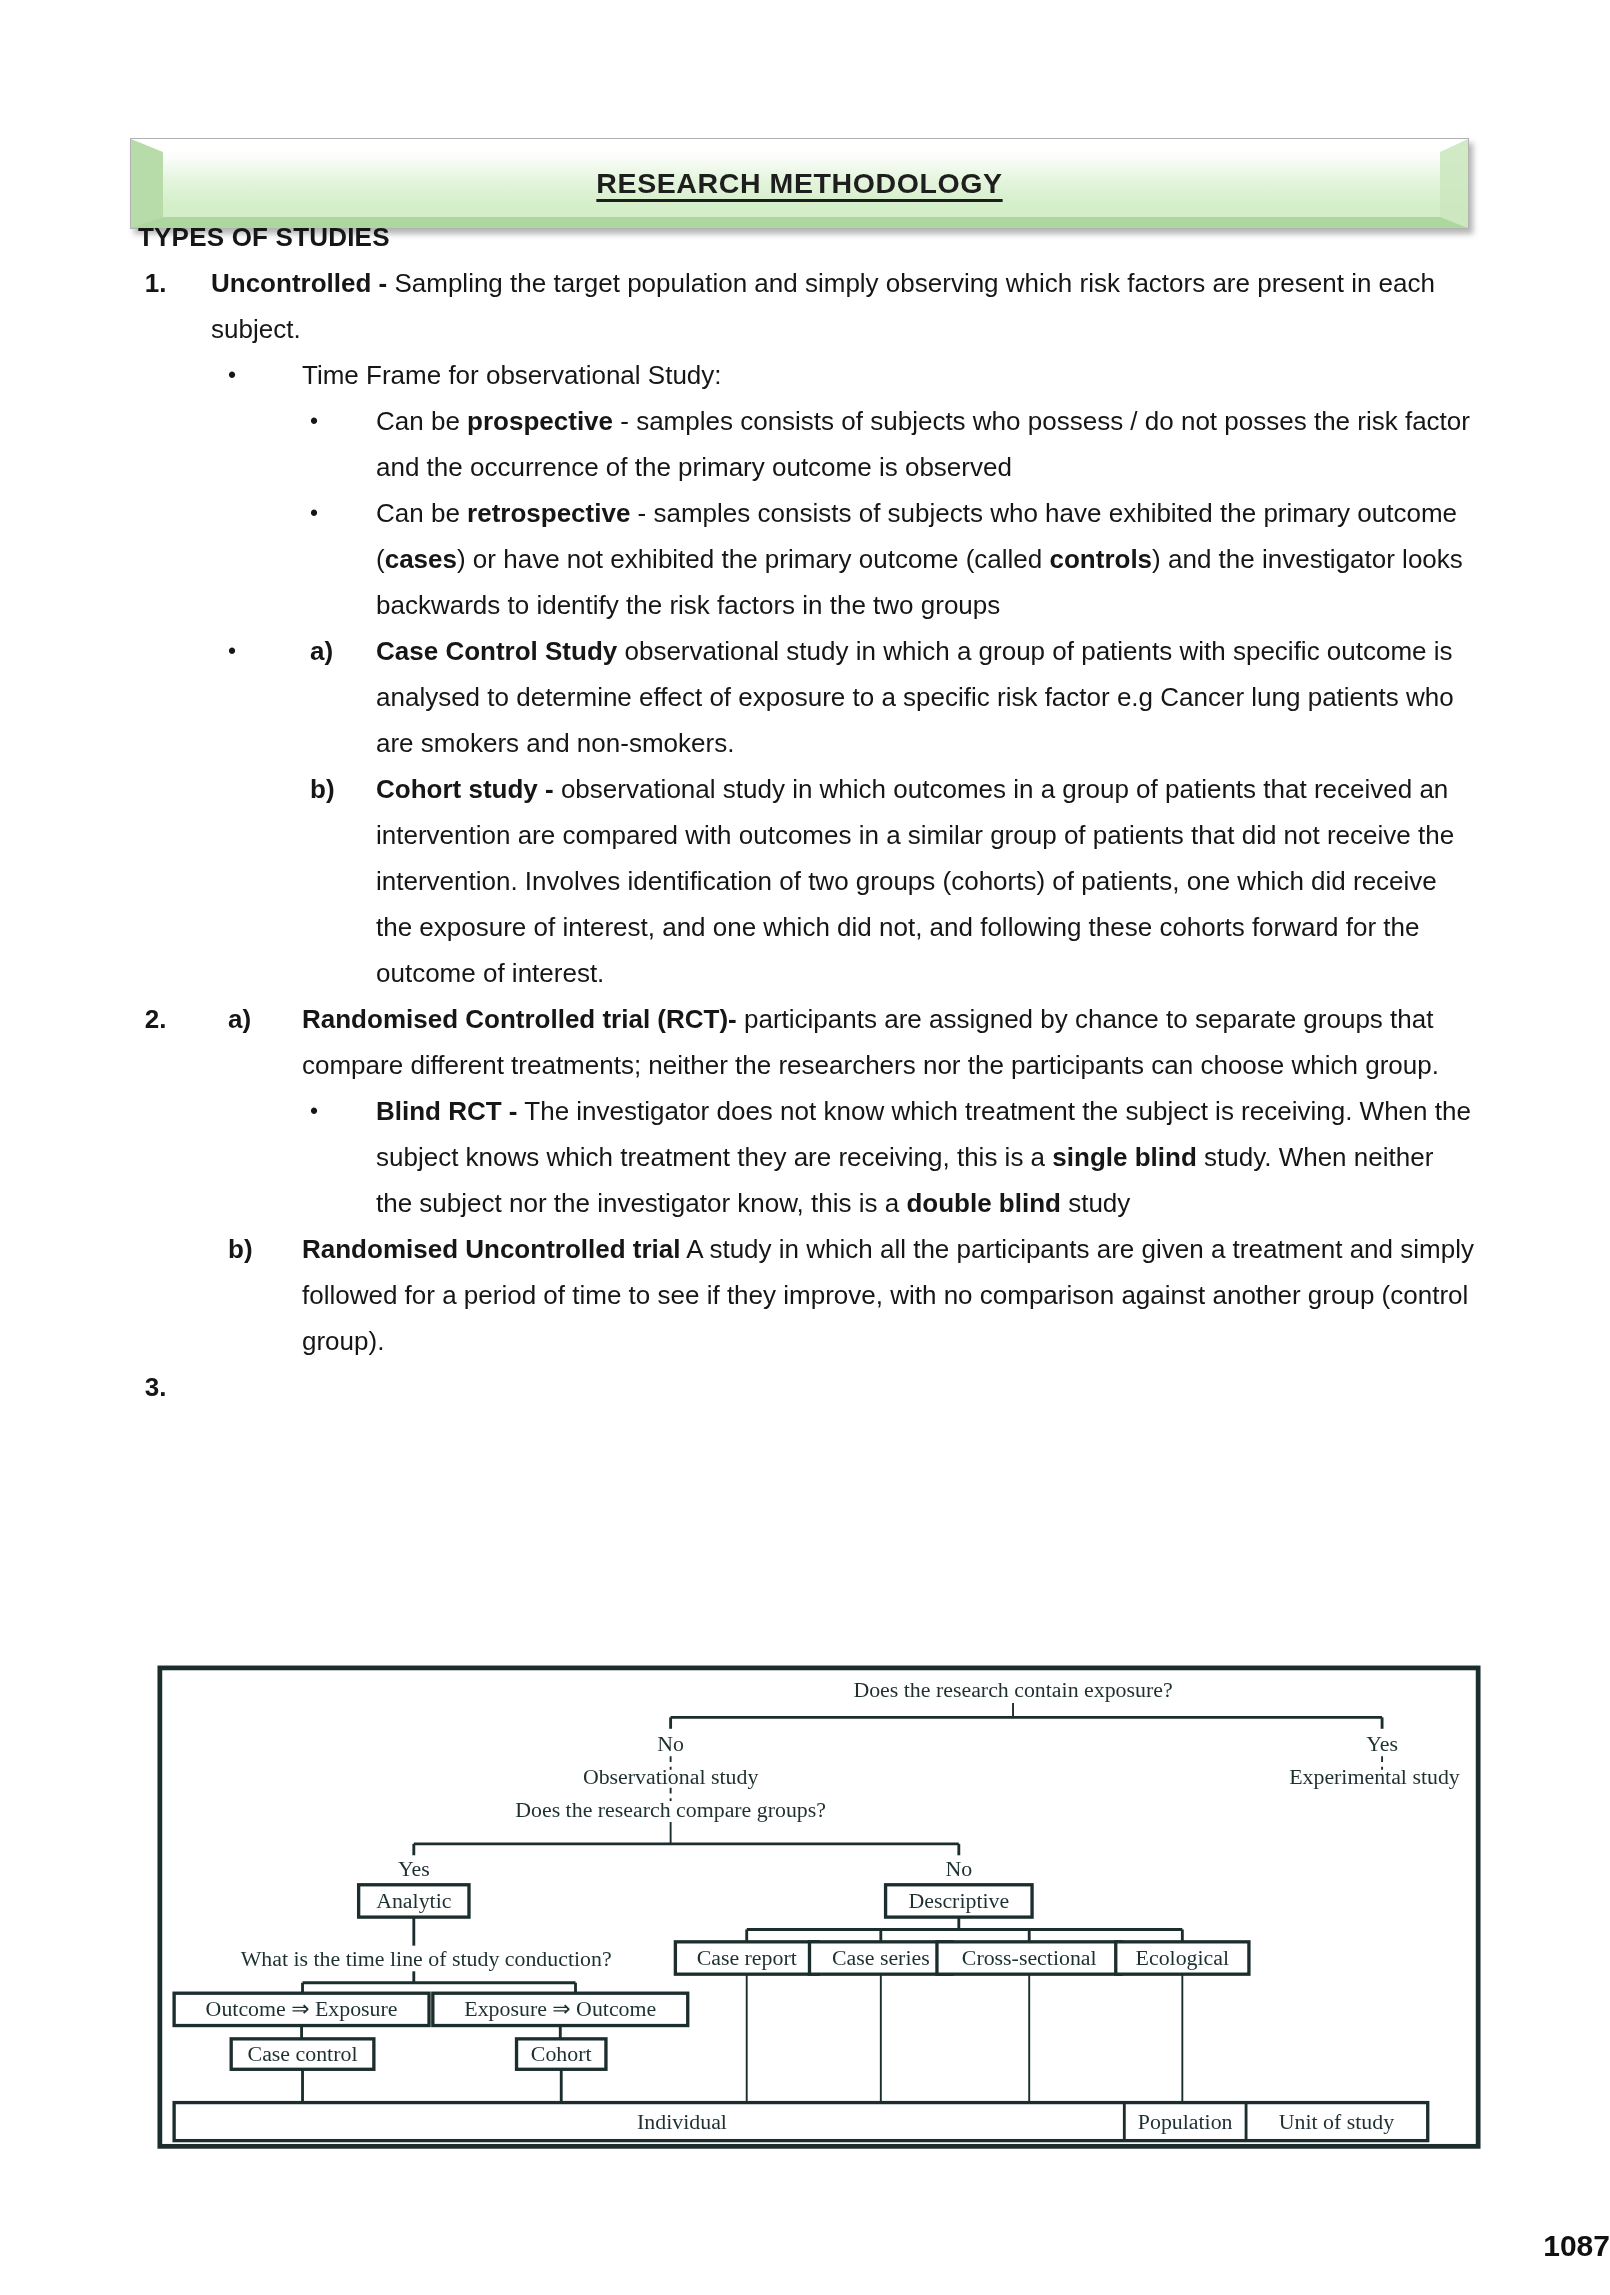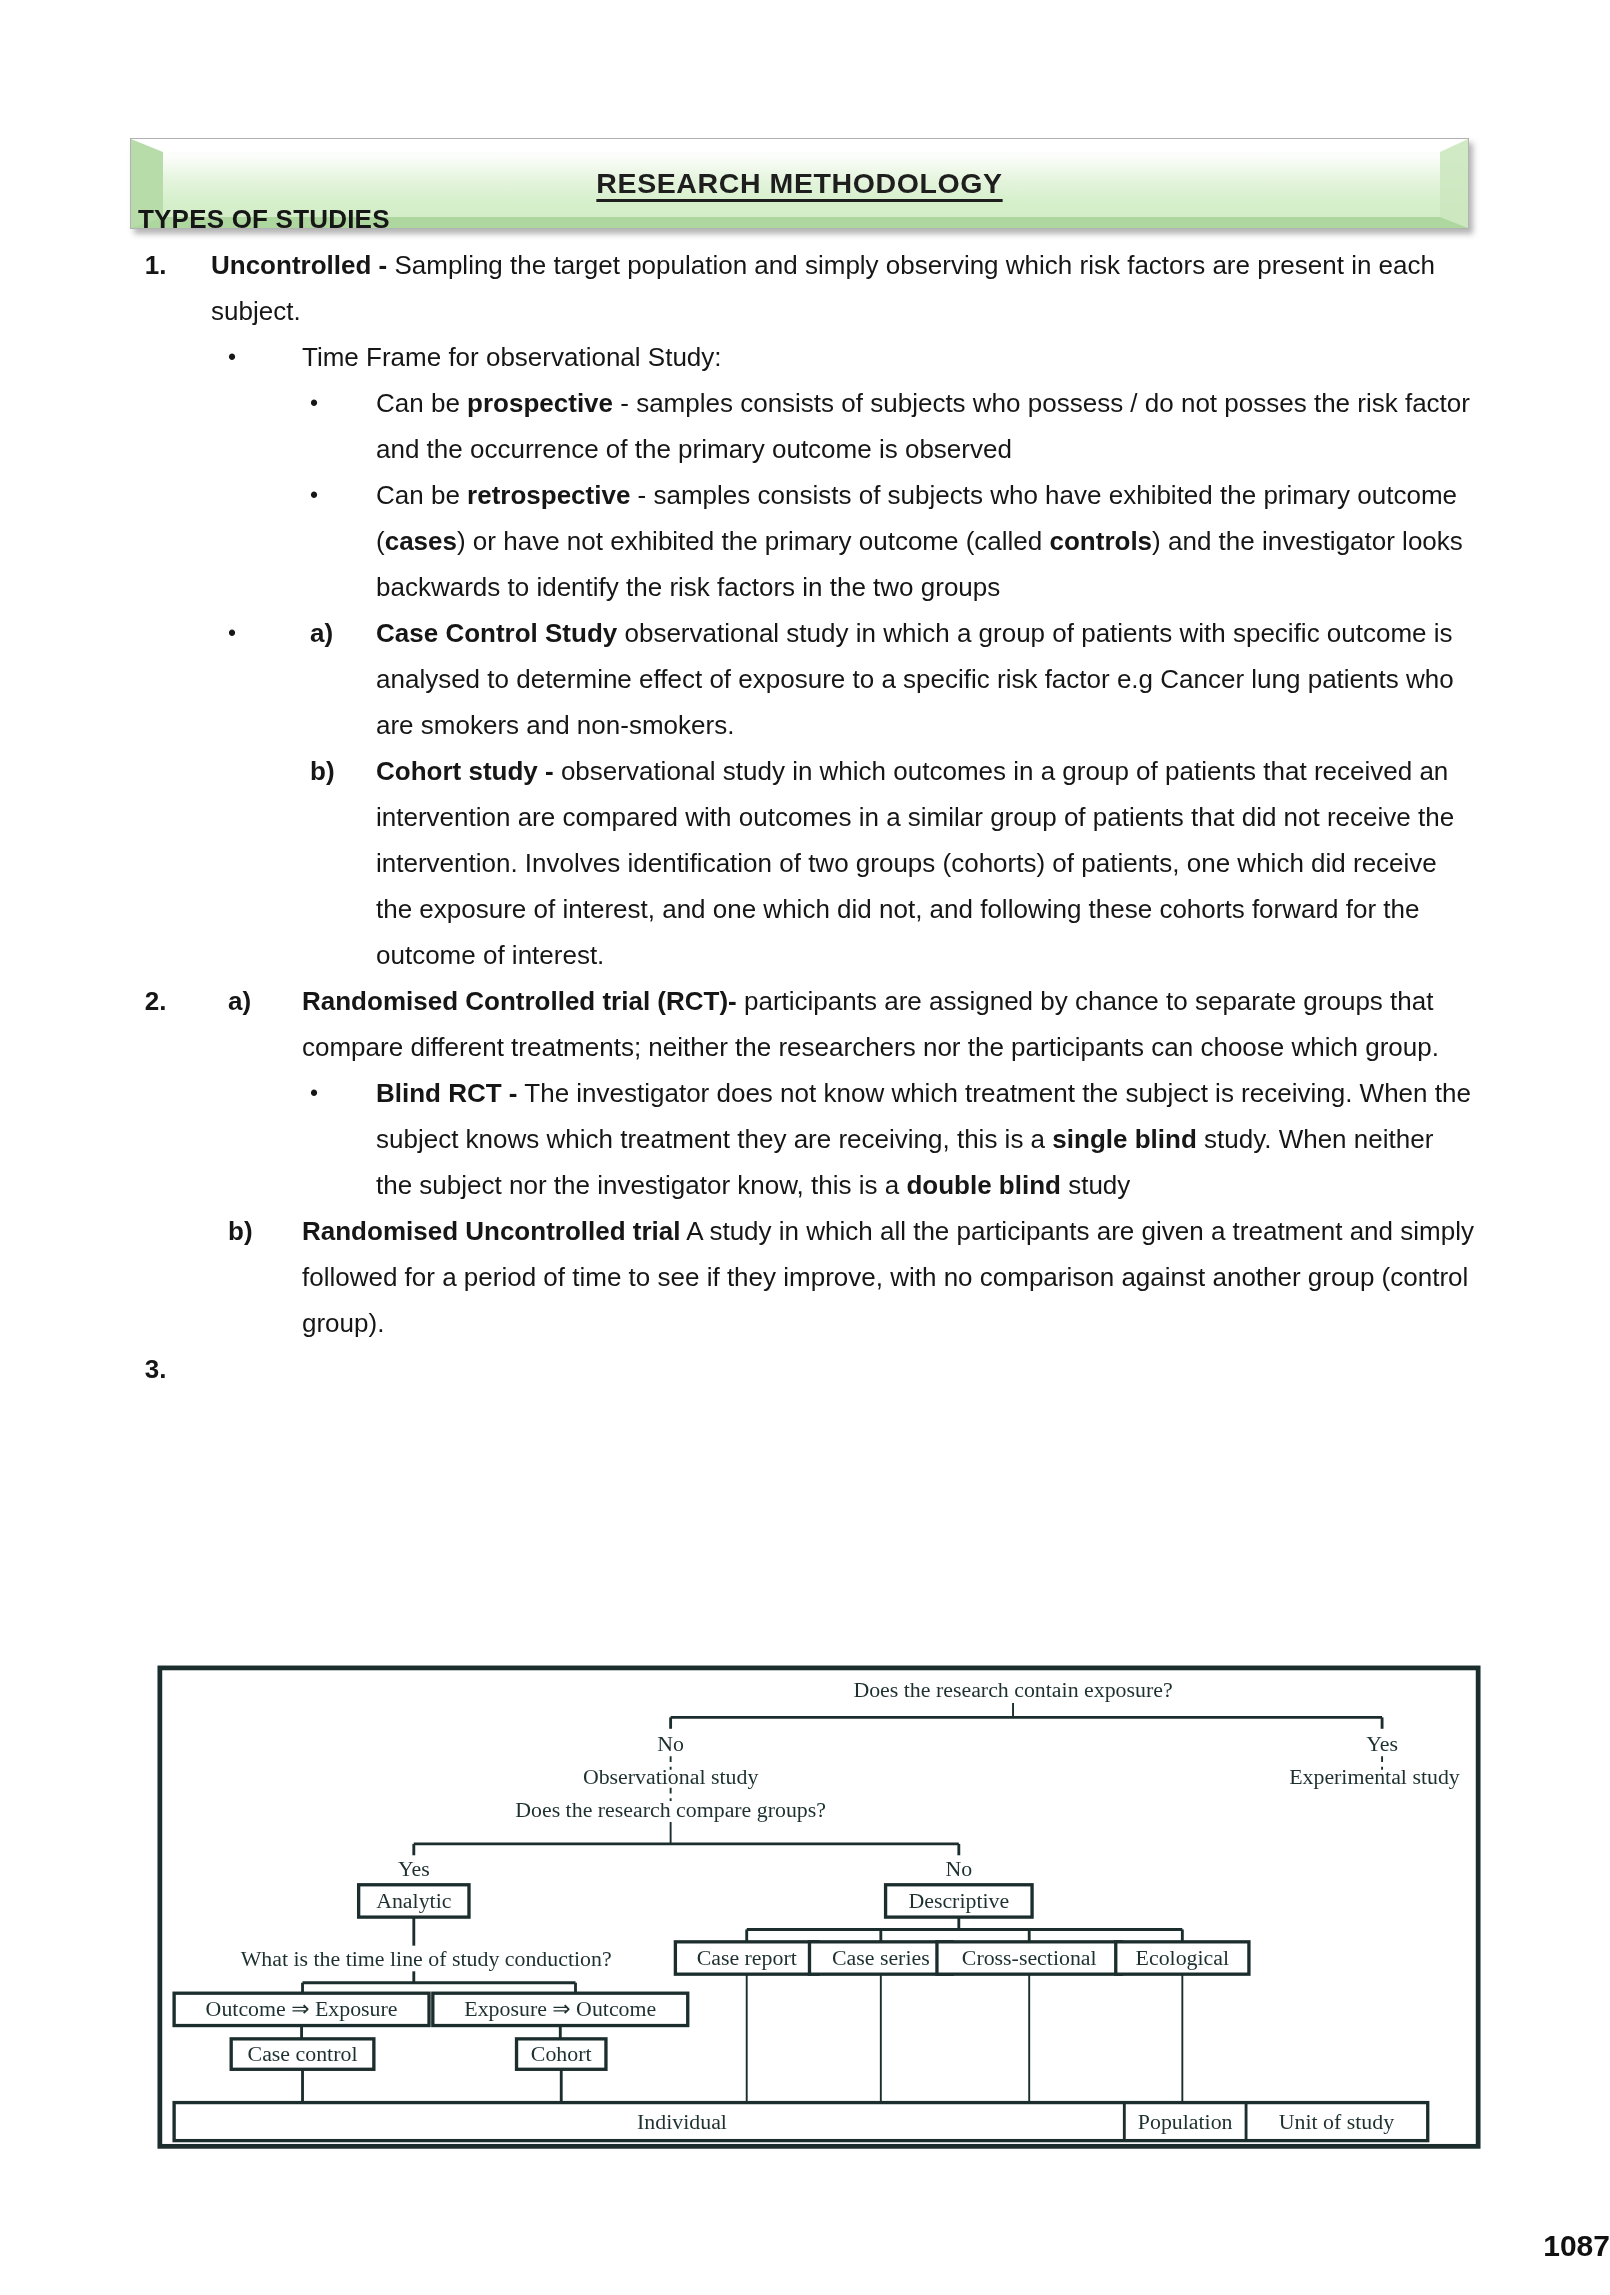--- a/index.html
+++ b/index.html
@@ -21,21 +21,21 @@
     border-style:solid;border-width:13.3px 28.5px 11.4px 32px;
     border-color:rgba(255,255,255,.85) rgba(205,232,193,.9) #aed7a0 #b7dcaa;
   }
   .banner .title{
     position:absolute;inset:0;display:flex;align-items:center;justify-content:center;
     font-size:28.5px;font-weight:700;letter-spacing:0.6px;color:#1e1e1e;
     text-decoration:underline;text-underline-offset:5.7px;text-decoration-thickness:2.9px;
   }
   
   .content{
-    position:absolute;left:138px;top:196px;width:1336px;
+    position:absolute;left:138px;top:214px;width:1336px;
     font-size:26px;line-height:46px;
   }
   .sec-heading{font-weight:700;font-size:26px;letter-spacing:0.2px;}
   .li{position:relative;}
   .li .marker{position:absolute;top:0;font-weight:700;}
   .li.l1{padding-left:73px;}  .li.l1 .marker{left:6.7px;}
   .li.l2{padding-left:164px;} .li.l2 .marker{left:90px;}
   .li.l3{padding-left:238px;} .li.l3 .marker{left:172px;}
   .li .marker.dot{font-weight:400;font-size:23px;}
   .b{font-weight:700;}

